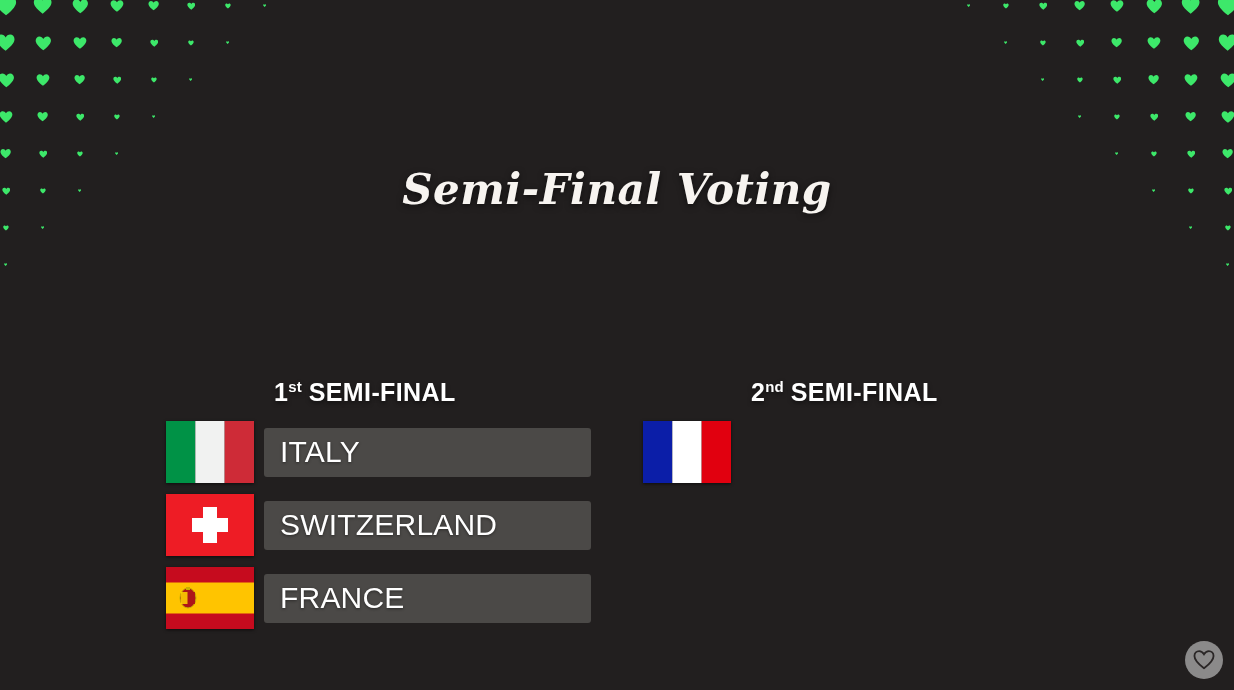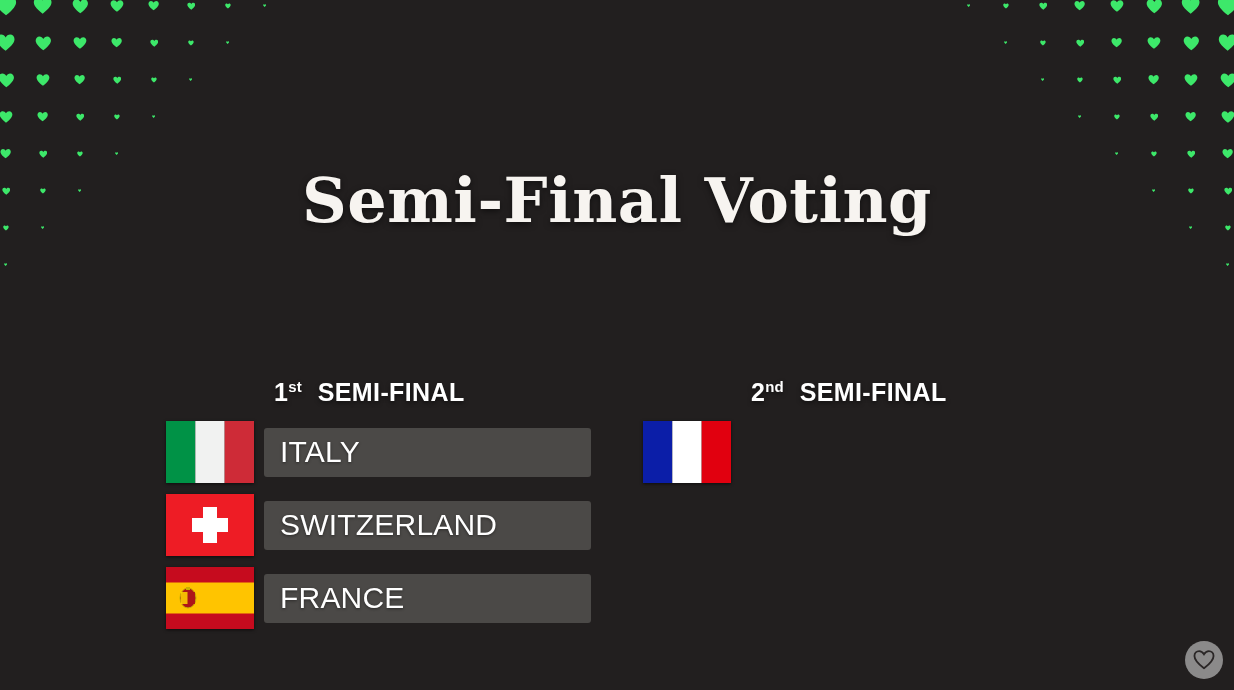--- a/index.html
+++ b/index.html
@@ -23,22 +23,23 @@
   .heart svg { display:block; width:100%; height:100%; }
 
   
   .title-block {
     position:absolute;
     top:168px; left:0; right:0;
     text-align:center;
   }
   .main-title {
     font-family:"DejaVu Serif", serif;
+    font-style:italic;
     font-weight:700;
-    font-size:62px;
+    font-size:42px;
     color:#f7f4f0;
     letter-spacing:0.5px;
     line-height:1.05;
     text-shadow:0 2px 6px rgba(0,0,0,.55);
   }
   .sub-title {
     margin-top:8px;
     font-family:"Liberation Sans", sans-serif;
     font-weight:700;
     font-size:30px;
@@ -61,21 +62,21 @@
     font-weight:700;
     font-size:25px;
     color:#ffffff;
     letter-spacing:0.4px;
     margin-left:108px;
     margin-bottom:14px;
     text-shadow:0 2px 4px rgba(0,0,0,.5);
     white-space:nowrap;
   }
   .col-heading .ord { font-size:15px; vertical-align:super; letter-spacing:0; }
-  .col-heading .sf { margin-left:16px; }
+  .col-heading .sf { margin-left:7px; }
 
   .row {
     display:flex;
     align-items:center;
     height:62px;
     margin-bottom:11px;
   }
   .flag {
     width:88px; height:62px;
     flex:0 0 88px;

